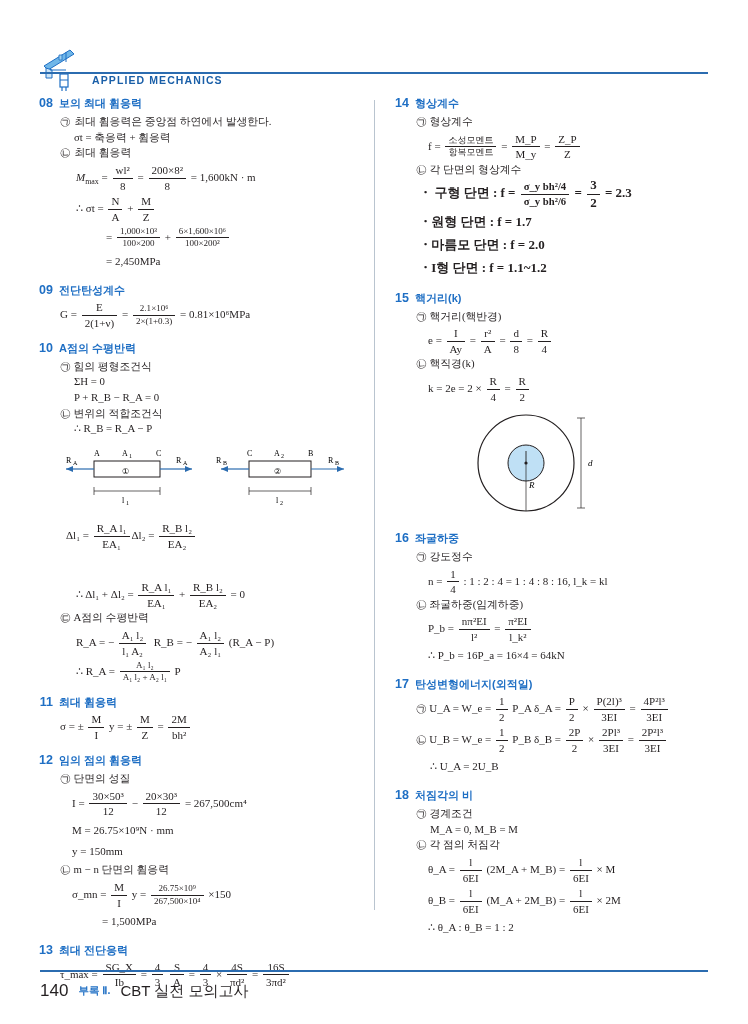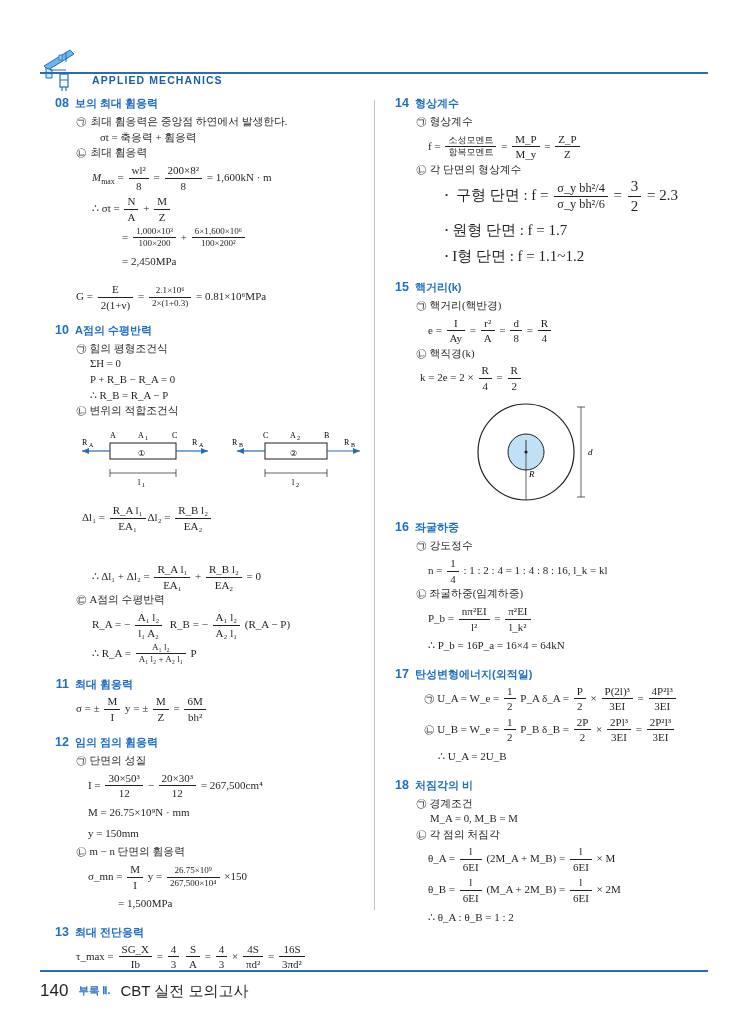--- a/index.html
+++ b/index.html
@@ -26,21 +26,21 @@
     font-family: "Liberation Sans", sans-serif;
     font-size: 10.5px; letter-spacing: 1.1px; font-weight: bold;
     color: #1a5fa8;
   }
   .crane-logo { position: absolute; left: 40px; top: 24px; width: 48px; height: 46px; }
 
   
   .col {
     position: absolute; top: 96px; width: 312px;
   }
-  .col-left { left: 52px; }
+  .col-left { left: 36px; }
   .col-right { left: 392px; }
   .col-divider {
     position: absolute; left: 374px; top: 100px; width: 1px; height: 810px;
     background: #b9c4cf;
   }
 
   
   .item { margin-bottom: 11px; }
   .item-head { display: flex; align-items: baseline; gap: 6px; }
   .item-num {
@@ -52,21 +52,21 @@
     font-family: "Liberation Sans", sans-serif;
     font-size: 11px; font-weight: bold; color: #1f6fc4;
   }
   .sub { margin-left: 24px; margin-top: 3px; }
   .sub-line { display: flex; align-items: baseline; gap: 4px; font-size: 11px; }
   .marker { color: #231f20; font-size: 10.5px; }
   .txt { font-size: 10.8px; line-height: 1.45; }
   .math { margin-left: 16px; margin-top: 3px; font-size: 11px; line-height: 1.8; }
   .math-line { margin-top: 2px; white-space: nowrap; }
   .indent2 { margin-left: 30px; }
-  .bullet { margin-left: 29px; font-size: 15px; line-height: 1.75; }
+  .bullet { margin-left: 8px; font-size: 13px; line-height: 1.75; font-weight: bold; }
   .bullet::before { content: "\2022"; margin-right: 4px; font-size: 9px; vertical-align: 2px; }
 
   
   .frac { display: inline-block; vertical-align: middle; text-align: center; margin: 0 2px; }
   .frac > .num { display: block; padding: 0 3px; border-bottom: 1px solid #231f20; line-height: 1.25; }
   .frac > .den { display: block; padding: 0 3px; line-height: 1.3; }
   .sm { font-size: 0.82em; }
   sub { font-size: 0.72em; }
   i { font-family: "Liberation Serif", serif; }
 
@@ -120,21 +120,21 @@
   <div class="item">
     <div class="item-head">
       <span class="item-num">08</span>
       <span class="item-title">보의 최대 휨응력</span>
     </div>
     <div class="sub">
       <div class="sub-line">
           <span class="marker">㉠</span>
           <span class="txt">최대 휨응력은 중앙점 하연에서 발생한다.</span>
         </div>
-      <div class="sub-line" style="margin-left:24px;">
+      <div class="sub-line" style="margin-left:14px;">
           <span class="txt">σt = 축응력 + 휨응력</span>
         </div>
       <div class="sub-line">
           <span class="marker">㉡</span>
           <span class="txt">최대 휨응력</span>
         </div>
       <div class="math">
         <div class="math-line">
           <i>M</i><sub>max</sub> =
           <span class="frac"><span class="num">wl²</span><span class="den">8</span></span>
@@ -153,42 +153,46 @@
           <span class="frac sm"><span class="num">1,000×10³</span><span class="den">100×200</span></span>
           +
           <span class="frac sm"><span class="num">6×1,600×10⁶</span><span class="den">100×200²</span></span>
         </div>
         <div class="math-line indent2">= 2,450MPa</div>
       </div>
     </div>
   </div>
 
   <div class="item">
+    <div class="item-head">
+      <span class="item-num">09</span>
+      <span class="item-title">전단탄성계수</span>
+    </div>
     <div class="math" style="margin-left:24px;">
       <div class="math-line">
         <span>G =</span>
         <span class="frac"><span class="num">E</span><span class="den">2(1+ν)</span></span>
         =
         <span class="frac sm"><span class="num">2.1×10⁶</span><span class="den">2×(1+0.3)</span></span>
         <span>= 0.81×10⁶MPa</span>
       </div>
     </div>
   </div>
 
   <div class="item">
     <div class="item-head">
       <span class="item-num">10</span>
       <span class="item-title">A점의 수평반력</span>
     </div>
     <div class="sub">
       <div class="txt">㉠ 힘의 평형조건식</div>
       <div class="txt" style="margin-left:14px;">ΣH = 0</div>
       <div class="txt" style="margin-left:14px;">P + R_B − R_A = 0</div>
+      <div class="txt">㉡ 변위의 적합조건식</div>
       <div class="txt" style="margin-left:14px;">∴ R_B = R_A − P</div>
-      <div class="txt">㉡ 변위의 적합조건식</div>
 
       <div class="fig-bars">
         <svg width="290" height="74" viewBox="0 0 290 74">
 
           <rect x="30" y="18" width="66" height="16" fill="#ffffff" stroke="#231f20" stroke-width="1"></rect>
           <line x1="2" y1="26" x2="30" y2="26" stroke="#2b6cb0" stroke-width="1.2"></line>
           <polygon points="2,26 9,23 9,29" fill="#2b6cb0"></polygon>
           <line x1="96" y1="26" x2="128" y2="26" stroke="#2b6cb0" stroke-width="1.2"></line>
           <polygon points="128,26 121,23 121,29" fill="#2b6cb0"></polygon>
           <text x="2" y="20" font-size="8" font-family="Liberation Serif, serif">R</text>
@@ -270,21 +274,21 @@
       <span class="item-num">11</span>
       <span class="item-title">최대 휨응력</span>
     </div>
     <div class="math" style="margin-left:24px;">
       <div class="math-line">
         <span>σ = ±</span>
         <span class="frac"><span class="num">M</span><span class="den">I</span></span>
         <span>y = ±</span>
         <span class="frac"><span class="num">M</span><span class="den">Z</span></span>
         <span>=</span>
-        <span class="frac"><span class="num">6M</span><span class="den">bh²</span></span>
+        <span class="frac"><span class="num">2M</span><span class="den">bh²</span></span>
       </div>
     </div>
   </div>
 
   <div class="item">
     <div class="item-head">
       <span class="item-num">12</span>
       <span class="item-title">임의 점의 휨응력</span>
     </div>
     <div class="sub">
@@ -359,20 +363,21 @@
       </div>
       <div class="txt">㉡ 각 단면의 형상계수</div>
       <div class="bullet">
         <span>구형 단면 : f =</span>
         <span class="frac sm"><span class="num">σ_y bh²/4</span><span class="den">σ_y bh²/6</span></span>
         <span>=</span>
         <span class="frac"><span class="num">3</span><span class="den">2</span></span>
         <span>= 2.3</span>
       </div>
       <div class="bullet">원형 단면 : f = 1.7</div>
+      <div class="bullet">마름모 단면 : f = 2.0</div>
       <div class="bullet">I형 단면 : f = 1.1~1.2</div>
     </div>
   </div>
 
   <div class="item">
     <div class="item-head">
       <span class="item-num">15</span>
       <span class="item-title">핵거리(k)</span>
     </div>
     <div class="sub">
@@ -383,21 +388,21 @@
           <span class="frac"><span class="num">I</span><span class="den">Ay</span></span>
           <span>=</span>
           <span class="frac"><span class="num">r²</span><span class="den">A</span></span>
           <span>=</span>
           <span class="frac"><span class="num">d</span><span class="den">8</span></span>
           <span>=</span>
           <span class="frac"><span class="num">R</span><span class="den">4</span></span>
         </div>
       </div>
       <div class="txt">㉡ 핵직경(k)</div>
-      <div class="math" style="margin-left:4px;">
+      <div class="math" style="margin-left:12px;">
         <div class="math-line">
           <span>k = 2e = 2 ×</span>
           <span class="frac"><span class="num">R</span><span class="den">4</span></span>
           <span>=</span>
           <span class="frac"><span class="num">R</span><span class="den">2</span></span>
         </div>
       </div>
       <div class="fig-circle">
         <svg width="210" height="112" viewBox="0 0 210 112">
           <circle cx="70" cy="55" r="48" fill="none" stroke="#231f20" stroke-width="1.2"></circle>
@@ -441,21 +446,21 @@
       </div>
     </div>
   </div>
 
   <div class="item">
     <div class="item-head">
       <span class="item-num">17</span>
       <span class="item-title">탄성변형에너지(외적일)</span>
     </div>
     <div class="sub">
-      <div class="math" style="margin-left:8px;">
+      <div class="math" style="margin-left:0;">
         <div class="math-line">
           <span class="marker">㉠</span>
           <span>U_A = W_e =</span>
           <span class="frac"><span class="num">1</span><span class="den">2</span></span>
           <span>P_A δ_A =</span>
           <span class="frac"><span class="num">P</span><span class="den">2</span></span>
           <span>×</span>
           <span class="frac"><span class="num">P(2l)³</span><span class="den">3EI</span></span>
           <span>=</span>
           <span class="frac"><span class="num">4P²l³</span><span class="den">3EI</span></span>

